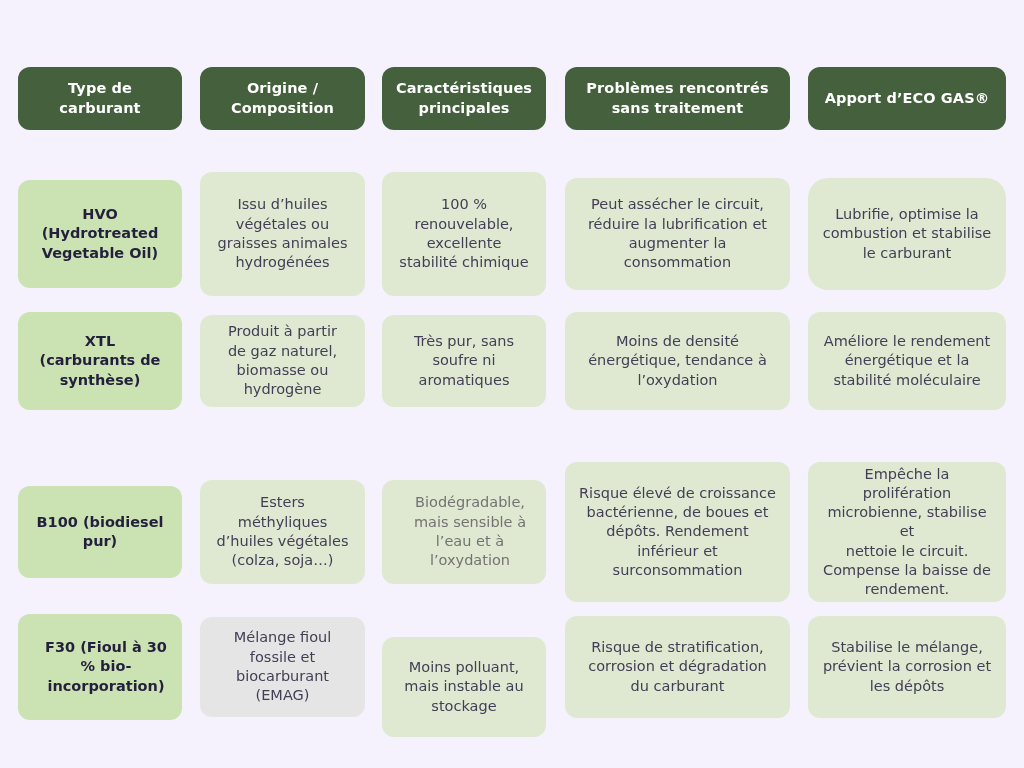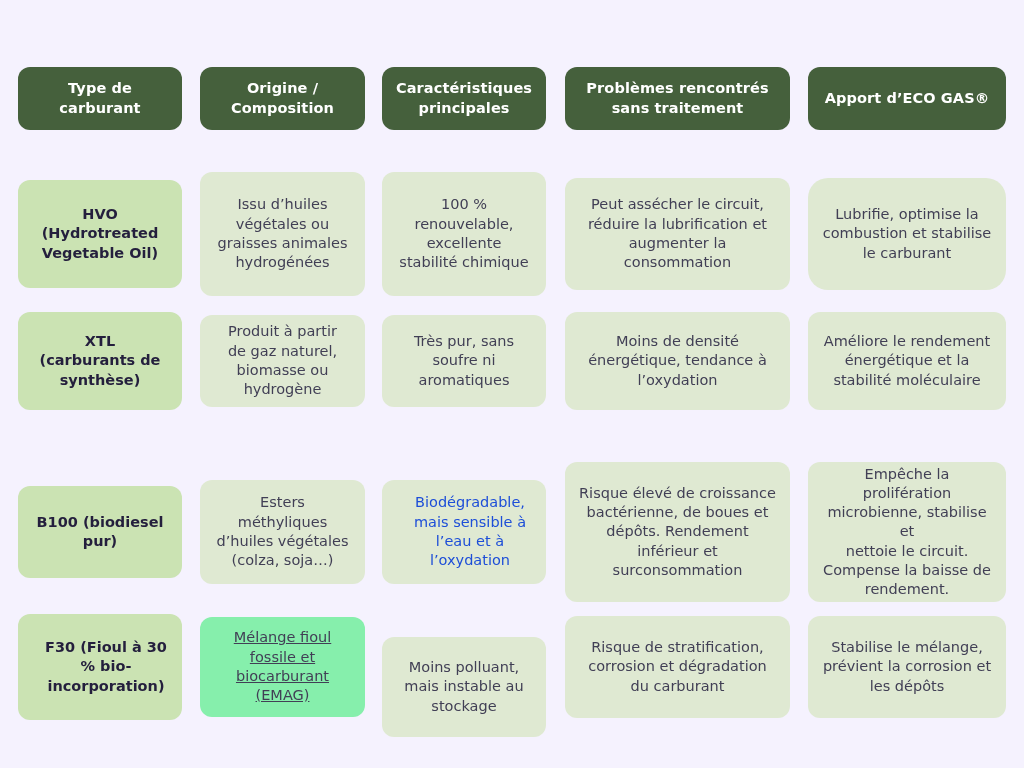--- a/index.html
+++ b/index.html
@@ -122,31 +122,31 @@
     <div class="cell cell-body tall" style="background: rgb(223, 233, 210); color: rgb(65, 63, 85);">Moins de densité<br>énergétique, tendance à<br>l’oxydation</div>
     <div class="gap"></div>
     <div class="cell cell-body tall" style="background: rgb(223, 233, 210); color: rgb(65, 63, 85);">Améliore le rendement<br>énergétique et la<br>stabilité moléculaire</div>
   </div>
 
   <div class="row-band r3" style="position:absolute; left:18px; top:462px;">
     <div class="cell cell-type" style="background: rgb(203, 227, 179);">B100 (biodiesel<br>pur)</div>
     <div class="gap"></div>
     <div class="cell cell-body" style="background: rgb(223, 233, 210); color: rgb(65, 63, 85);">Esters<br>méthyliques<br>d’huiles végétales<br>(colza, soja…)</div>
     <div class="gap"></div>
-    <div class="cell cell-body" style="background: rgb(223, 233, 210); color: #1d4ed8; padding-left: 24px;">Biodégradable,<br>mais sensible à<br>l’eau et à<br>l’oxydation</div>
+    <div class="cell cell-body" style="background: rgb(223, 233, 210); color: #737373; padding-left: 24px;">Biodégradable,<br>mais sensible à<br>l’eau et à<br>l’oxydation</div>
     <div class="gap"></div>
     <div class="cell cell-body tall" style="background: rgb(223, 233, 210); color: rgb(65, 63, 85);">Risque élevé de croissance<br>bactérienne, de boues et<br>dépôts. Rendement<br>inférieur et<br>surconsommation</div>
     <div class="gap"></div>
     <div class="cell cell-body tall" style="background: rgb(223, 233, 210); color: rgb(65, 63, 85);">Empêche la prolifération<br>microbienne, stabilise et<br>nettoie le circuit.<br>Compense la baisse de<br>rendement.</div>
   </div>
 
   <div class="row-band r4" style="position:absolute; left:18px; top:597px;">
     <div class="cell cell-type" style="background: rgb(203, 227, 179);">F30 (Fioul à 30<br>% bio-<br>incorporation)</div>
     <div class="gap"></div>
-    <div class="cell cell-body" style="background: #86efac; color: rgb(65, 63, 85); text-decoration: underline;">Mélange fioul<br>fossile et<br>biocarburant<br>(EMAG)</div>
+    <div class="cell cell-body" style="background: #e5e5e5; color: rgb(65, 63, 85);">Mélange fioul<br>fossile et<br>biocarburant<br>(EMAG)</div>
     <div class="gap"></div>
     <div class="cell cell-body" style="background: rgb(223, 233, 210); color: rgb(65, 63, 85); margin-top: 40px;">Moins polluant,<br>mais instable au<br>stockage</div>
     <div class="gap"></div>
     <div class="cell cell-body tall" style="background: rgb(223, 233, 210); color: rgb(65, 63, 85);">Risque de stratification,<br>corrosion et dégradation<br>du carburant</div>
     <div class="gap"></div>
     <div class="cell cell-body tall" style="background: rgb(223, 233, 210); color: rgb(65, 63, 85);">Stabilise le mélange,<br>prévient la corrosion et<br>les dépôts</div>
   </div>
 
 </div>
 

